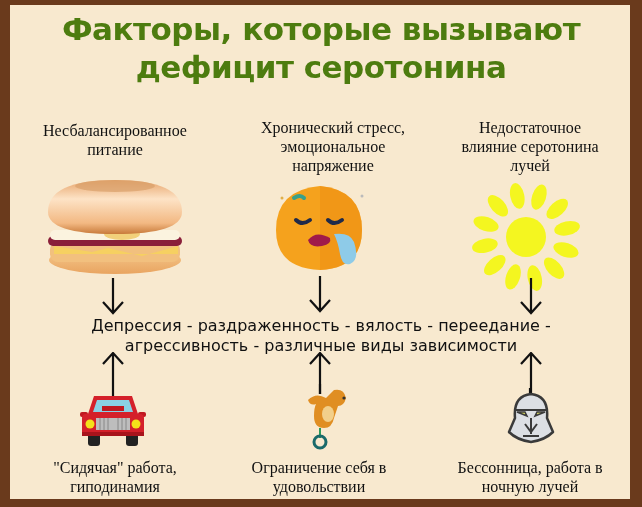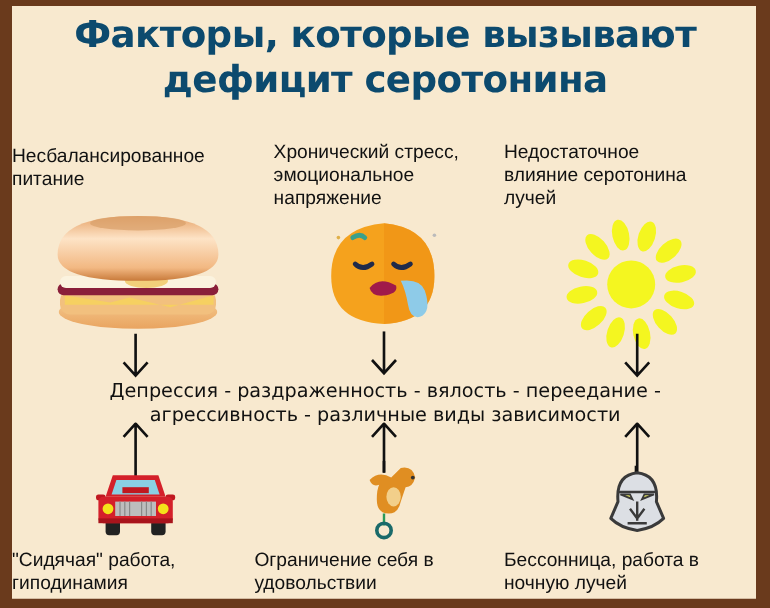--- a/index.html
+++ b/index.html
@@ -11,25 +11,25 @@
     border-left: 10px solid #6a3a1c;
     border-right: 12px solid #6a3a1c;
     border-top: 5px solid #6a3a1c;
     border-bottom: 8px solid #6a3a1c;
   }
   .title {
     position: absolute; left: 0; width: 642px; top: 10px;
     text-align: center;
     font-family: "DejaVu Sans", sans-serif;
     font-weight: bold; font-size: 31px; line-height: 38px;
-    color: #0c4a6e; letter-spacing: -0.5px;
+    color: #4d7c0f; letter-spacing: -0.5px;
   }
   .label {
-    position: absolute; 
-    font-family: Liberation Sans, sans-serif;
+    position: absolute; text-align: center;
+    font-family: Liberation Serif, serif;
     font-size: 16px; line-height: 19px; color: #111;
     white-space: pre-line;
   }
   .center-text {
     position: absolute; left: 0; width: 642px; top: 316px;
     text-align: center;
     font-family: "DejaVu Sans", sans-serif;
     font-size: 16px; line-height: 20px; color: #111;
     white-space: pre-line;
   }

